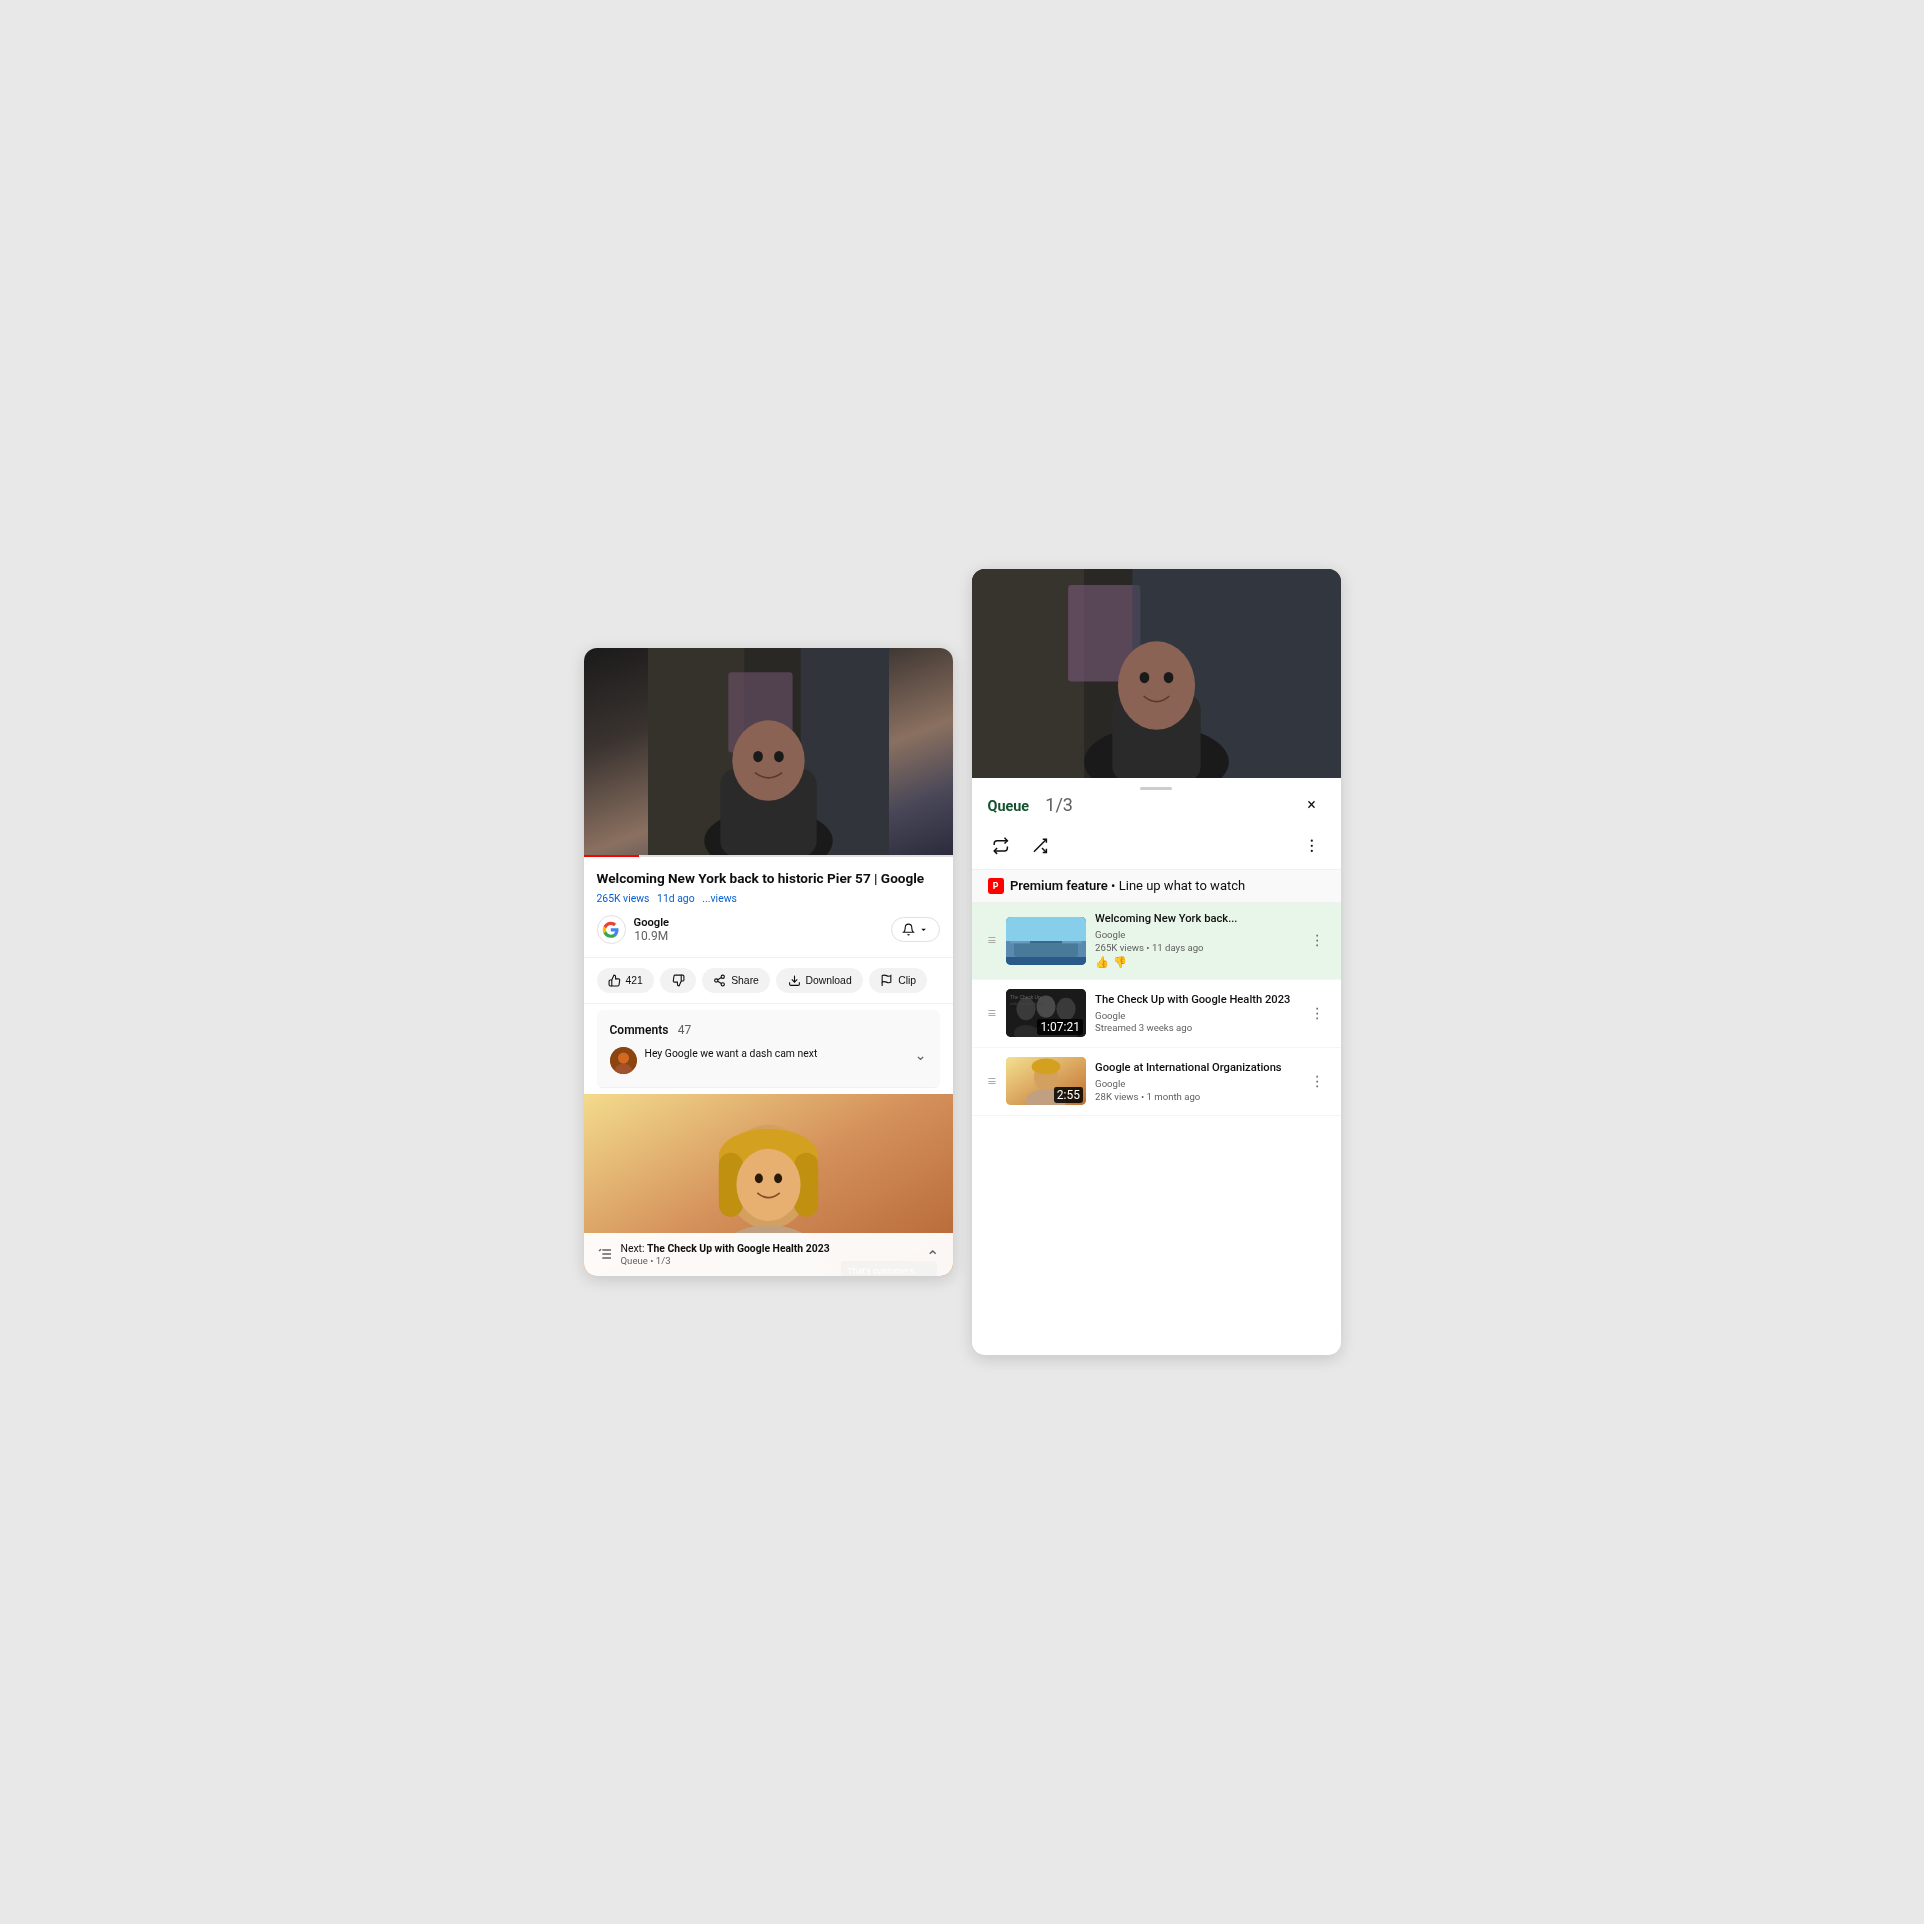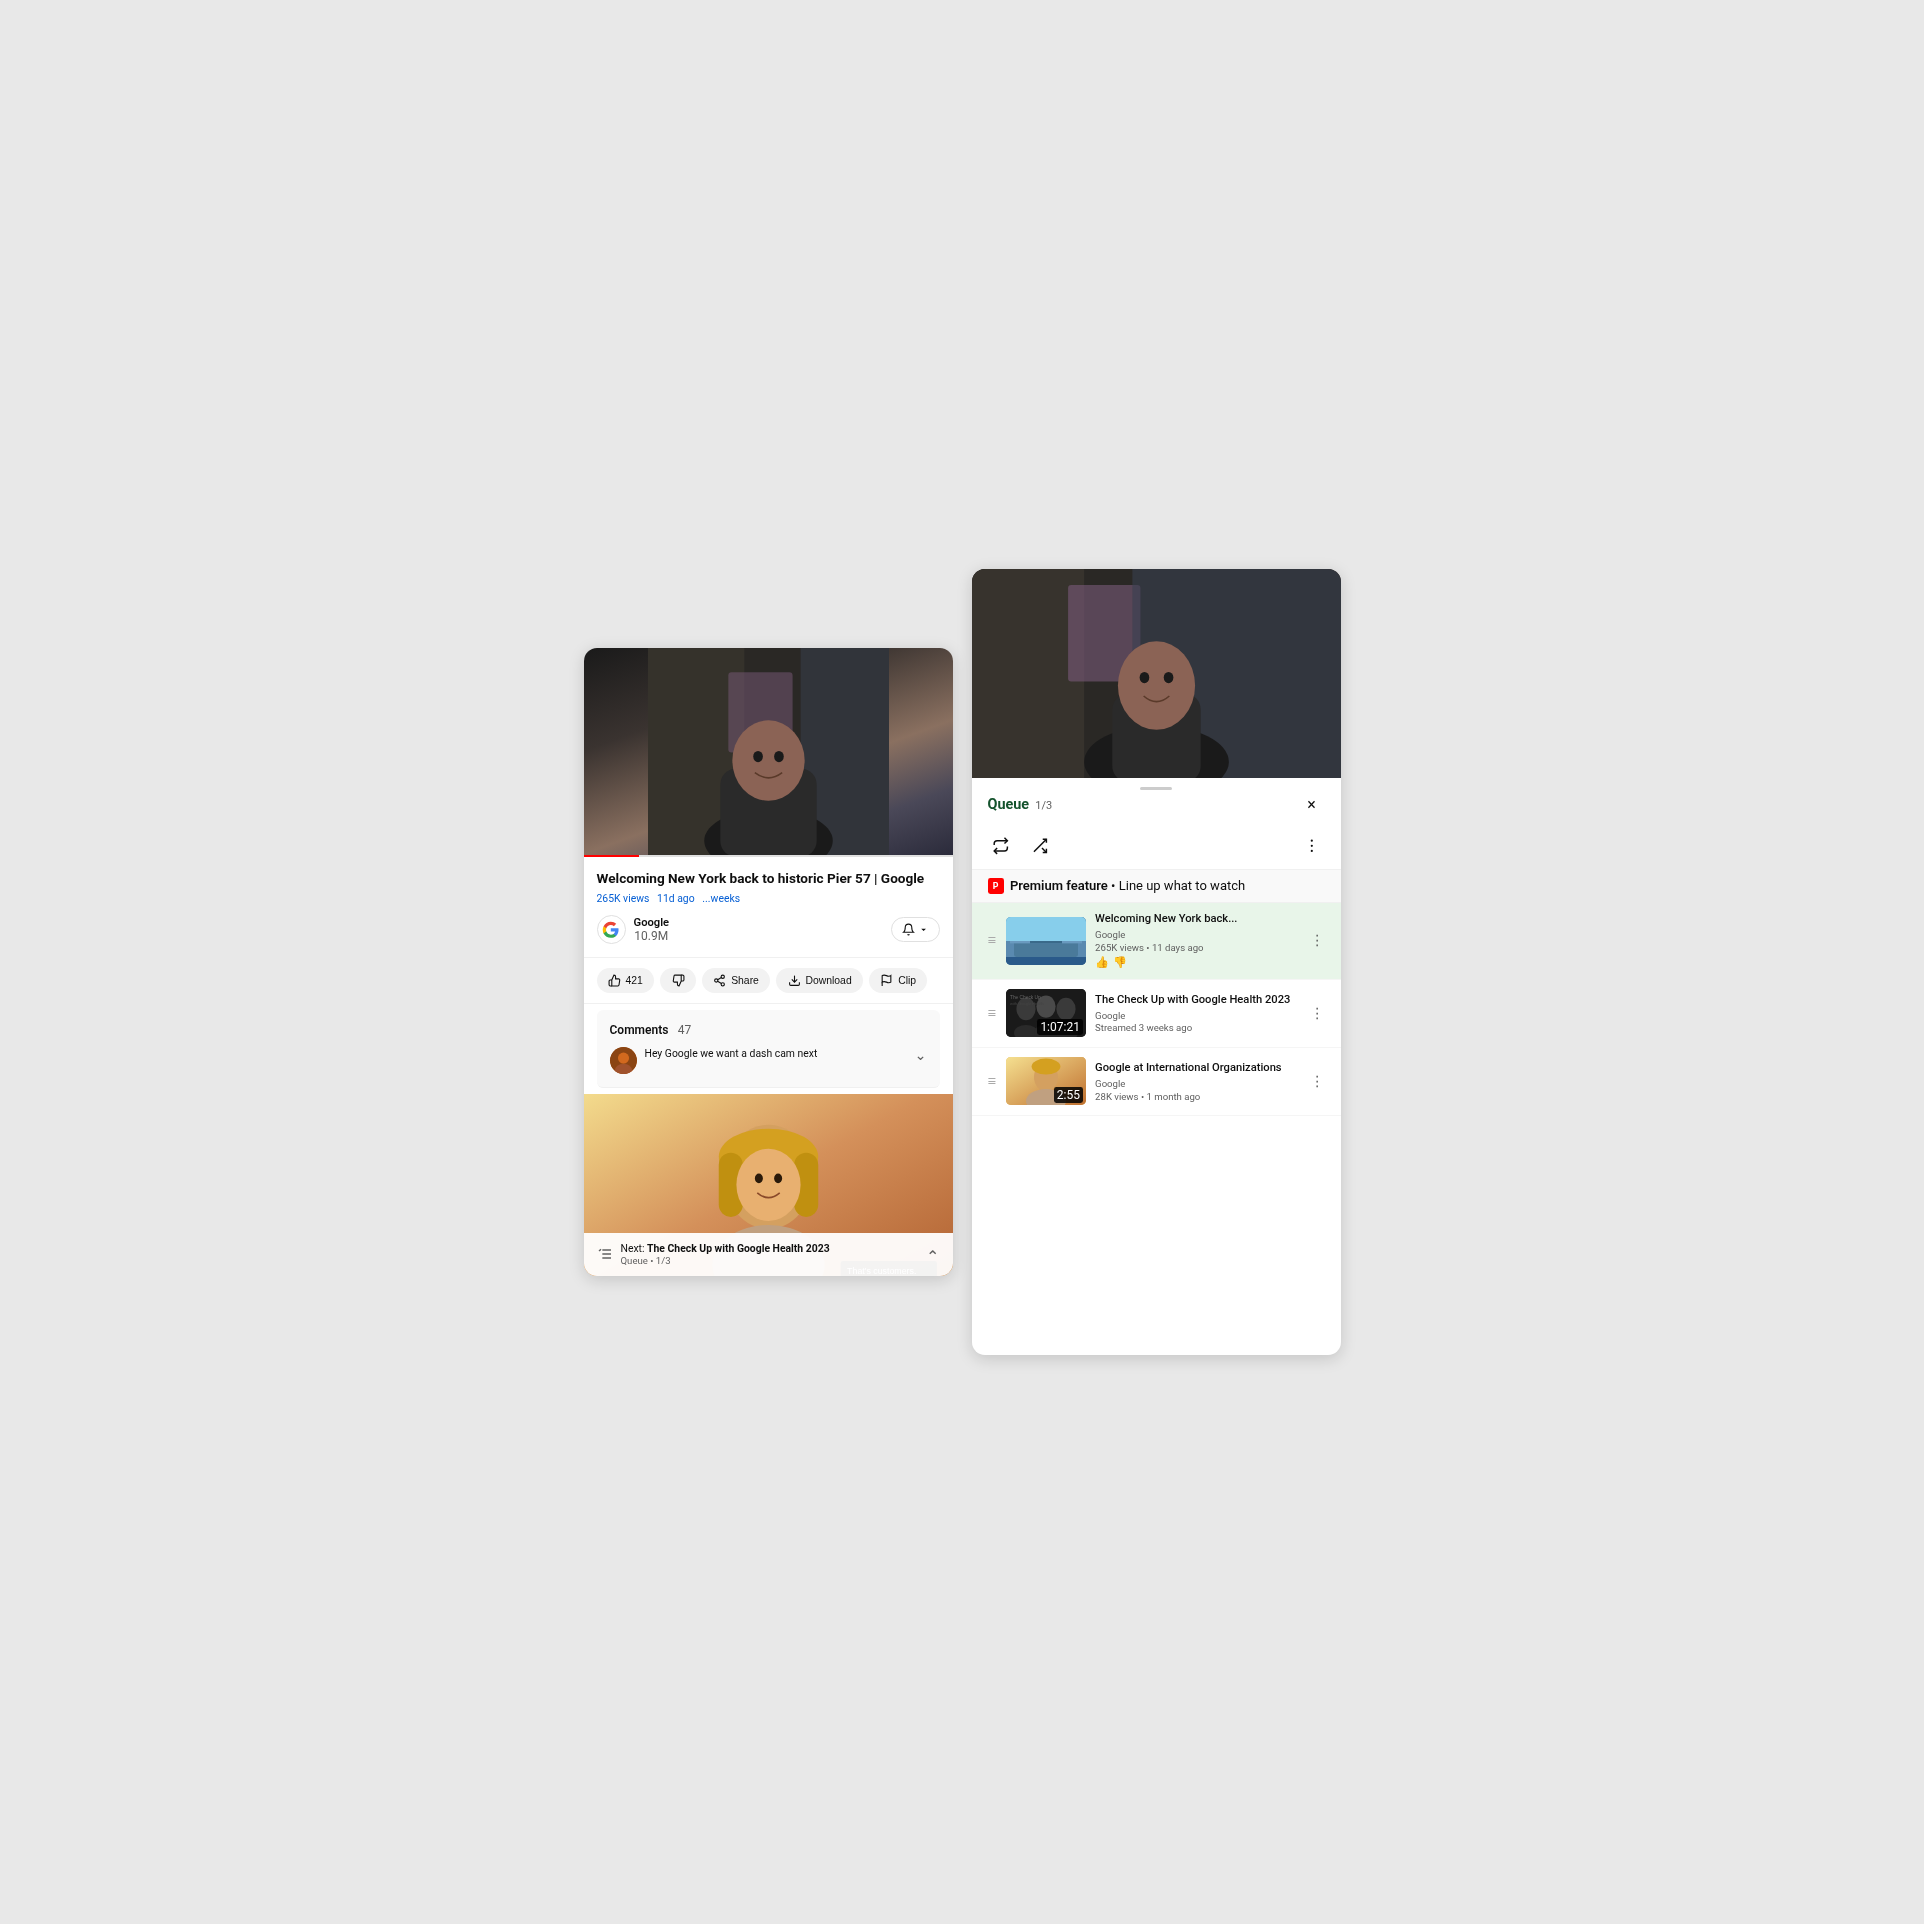--- a/index.html
+++ b/index.html
@@ -265,24 +265,24 @@
       align-items: center;
       justify-content: space-between;
       padding: 13px 16px 9.6px;
     }
     .queue-title {
       font-size: 14.4px;
       font-weight: 700;
       color: #14532d;
     }
     .queue-count {
-      font-size: 11px;
+      font-size: 18px;
       font-weight: 400;
       color: #606060;
-      margin-left: 3px;
+      margin-left: 13px;
     }
     .close-btn {
       width: 26px;
       height: 26px;
       display: flex;
       align-items: center;
       justify-content: center;
       cursor: pointer;
       color: #0f0f0f;
       font-size: 16px;
@@ -462,21 +462,21 @@
       </div>
     </div>
 
     <div class="video-info">
       <div class="video-title">Welcoming New York back to historic Pier 57 | Google</div>
       <div class="video-meta">
         <span>265K views</span>
         &nbsp;
         <span>11d ago</span>
         &nbsp;
-        <span style="color:#065fd4;cursor:pointer;">...weeks</span>
+        <span style="color:#065fd4;cursor:pointer;">...views</span>
       </div>
       <div class="channel-row">
         <div class="channel-info">
           <div class="google-g">
             <svg width="17.6" height="17.6" viewBox="0 0 24 24">
               <path d="M22.56 12.25c0-.78-.07-1.53-.2-2.25H12v4.26h5.92c-.26 1.37-1.04 2.53-2.21 3.31v2.77h3.57c2.08-1.92 3.28-4.74 3.28-8.09z" fill="#4285F4"></path>
               <path d="M12 23c2.97 0 5.46-.98 7.28-2.66l-3.57-2.77c-.98.66-2.23 1.06-3.71 1.06-2.86 0-5.29-1.93-6.16-4.53H2.18v2.84C3.99 20.53 7.7 23 12 23z" fill="#34A853"></path>
               <path d="M5.84 14.09c-.22-.66-.35-1.36-.35-2.09s.13-1.43.35-2.09V7.07H2.18C1.43 8.55 1 10.22 1 12s.43 3.45 1.18 4.93l2.85-2.22.81-.62z" fill="#FBBC05"></path>
               <path d="M12 5.38c1.62 0 3.06.56 4.21 1.64l3.15-3.15C17.45 2.09 14.97 1 12 1 7.7 1 3.99 3.47 2.18 7.07l3.66 2.84c.87-2.6 3.3-4.53 6.16-4.53z" fill="#EA4335"></path>
             </svg>

